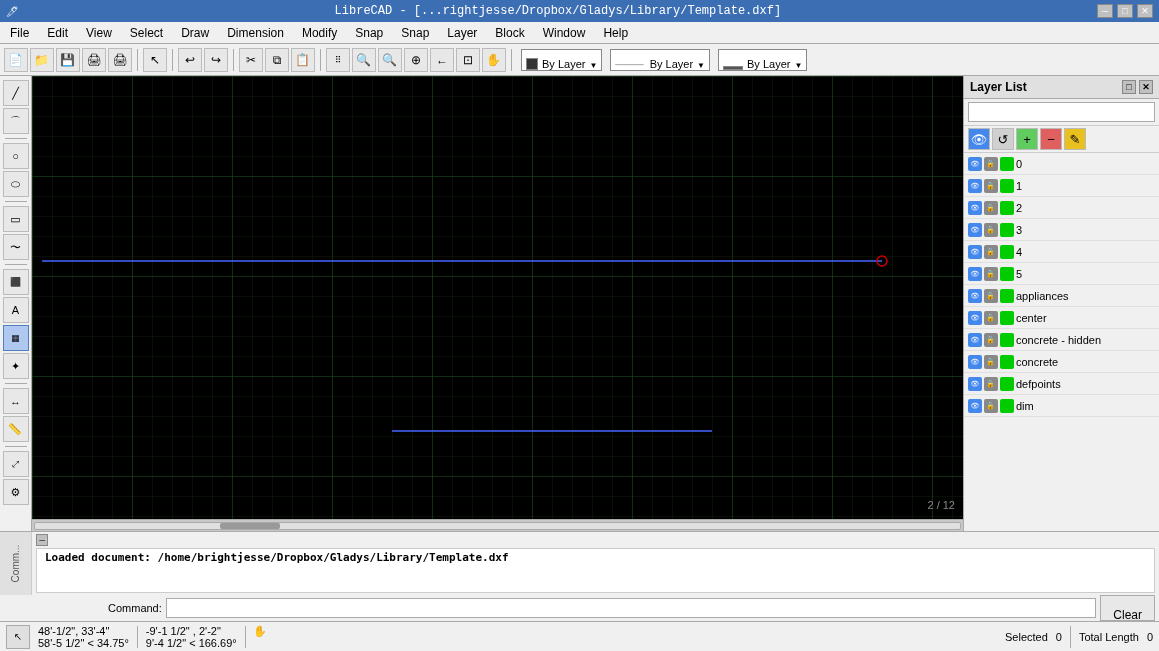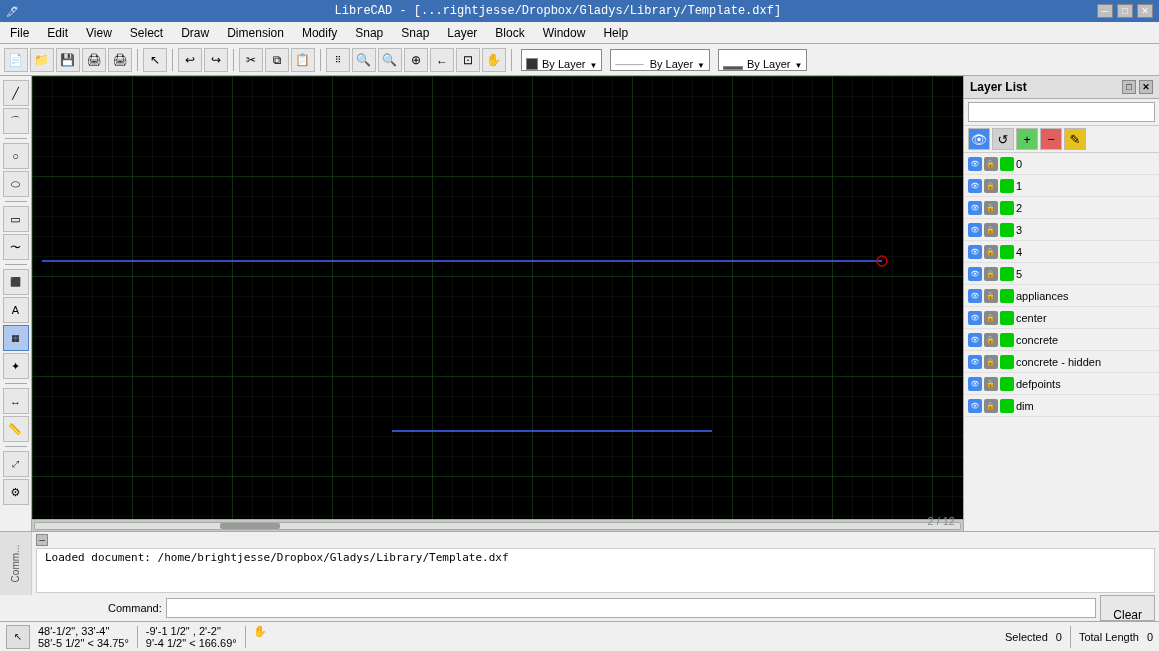--- a/index.html
+++ b/index.html
@@ -292,21 +292,21 @@
       height: 6px;
       background: #888;
       position: absolute;
       left: 20%;
       top: 0;
       border-radius: 2px;
     }
 
     .canvas-page-indicator {
       position: absolute;
-      bottom: 4px;
+      bottom: 20px;
       right: 8px;
       color: #888;
       font-size: 11px;
     }
   </style>
 </head>
 <body>
 
 <div id="titlebar">
   <div style="font-size:10px;">🖊</div>
@@ -499,27 +499,27 @@
         <div class="layer-item">
     <div class="layer-icon-eye" style="width:14px;height:14px;background:#4488ee;border-radius:2px;display:flex;align-items:center;justify-content:center;color:white;font-size:7px;">👁</div>
     <div class="layer-icon-lock" style="width:14px;height:14px;background:#888;border-radius:2px;display:flex;align-items:center;justify-content:center;color:white;font-size:7px;">🔒</div>
     <div class="layer-icon-color" style="width:14px;height:14px;background:#00cc00;border-radius:2px;"></div>
     <span class="layer-name">center</span>
   </div>
         <div class="layer-item">
     <div class="layer-icon-eye" style="width:14px;height:14px;background:#4488ee;border-radius:2px;display:flex;align-items:center;justify-content:center;color:white;font-size:7px;">👁</div>
     <div class="layer-icon-lock" style="width:14px;height:14px;background:#888;border-radius:2px;display:flex;align-items:center;justify-content:center;color:white;font-size:7px;">🔒</div>
     <div class="layer-icon-color" style="width:14px;height:14px;background:#00cc00;border-radius:2px;"></div>
+    <span class="layer-name">concrete - hidden</span>
+  </div>
+        <div class="layer-item">
+    <div class="layer-icon-eye" style="width:14px;height:14px;background:#4488ee;border-radius:2px;display:flex;align-items:center;justify-content:center;color:white;font-size:7px;">👁</div>
+    <div class="layer-icon-lock" style="width:14px;height:14px;background:#888;border-radius:2px;display:flex;align-items:center;justify-content:center;color:white;font-size:7px;">🔒</div>
+    <div class="layer-icon-color" style="width:14px;height:14px;background:#00cc00;border-radius:2px;"></div>
     <span class="layer-name">concrete</span>
-  </div>
-        <div class="layer-item">
-    <div class="layer-icon-eye" style="width:14px;height:14px;background:#4488ee;border-radius:2px;display:flex;align-items:center;justify-content:center;color:white;font-size:7px;">👁</div>
-    <div class="layer-icon-lock" style="width:14px;height:14px;background:#888;border-radius:2px;display:flex;align-items:center;justify-content:center;color:white;font-size:7px;">🔒</div>
-    <div class="layer-icon-color" style="width:14px;height:14px;background:#00cc00;border-radius:2px;"></div>
-    <span class="layer-name">concrete - hidden</span>
   </div>
         <div class="layer-item">
     <div class="layer-icon-eye" style="width:14px;height:14px;background:#4488ee;border-radius:2px;display:flex;align-items:center;justify-content:center;color:white;font-size:7px;">👁</div>
     <div class="layer-icon-lock" style="width:14px;height:14px;background:#888;border-radius:2px;display:flex;align-items:center;justify-content:center;color:white;font-size:7px;">🔒</div>
     <div class="layer-icon-color" style="width:14px;height:14px;background:#00cc00;border-radius:2px;"></div>
     <span class="layer-name">defpoints</span>
   </div>
         <div class="layer-item">
     <div class="layer-icon-eye" style="width:14px;height:14px;background:#4488ee;border-radius:2px;display:flex;align-items:center;justify-content:center;color:white;font-size:7px;">👁</div>
     <div class="layer-icon-lock" style="width:14px;height:14px;background:#888;border-radius:2px;display:flex;align-items:center;justify-content:center;color:white;font-size:7px;">🔒</div>
@@ -536,21 +536,21 @@
   <div style="display:flex;flex:1;position:relative;">
 
     <div style="width:32px;background:#e0e0e0;border-right:1px solid #ccc;display:flex;align-items:center;justify-content:center;overflow:hidden;">
       <span style="transform:rotate(-90deg);white-space:nowrap;font-size:10px;color:#555;">Comm...</span>
     </div>
     <div style="flex:1;display:flex;flex-direction:column;">
 
       <div style="display:flex;justify-content:flex-start;align-items:center;padding:2px 4px;gap:2px;">
         <div style="width:12px;height:12px;background:#c0c0c0;border:1px solid #888;display:flex;align-items:center;justify-content:center;font-size:8px;cursor:pointer;">─</div>
       </div>
-      <div id="command-output" style="flex:1;padding:2px 8px;font-size:11px;font-family:monospace;overflow-y:auto;background:white;border:1px solid #ccc;margin:0 4px 2px 4px;">Loaded document: /home/brightjesse/Dropbox/Gladys/Library/Template.dxf</div>
+      <div id="command-output" style="flex:1;padding:2px 8px;font-size:11px;font-family:monospace;overflow-y:auto;background:white;border:1px solid #ccc;margin:0 4px 2px 4px;font-weight:bold;">Loaded document: /home/brightjesse/Dropbox/Gladys/Library/Template.dxf</div>
     </div>
   </div>
   <div id="command-input-row" style="display:flex;align-items:center;padding:2px 4px;gap:4px;height:26px;">
     <div style="width:32px;"></div>
     <span id="command-label">Command:</span>
     <input id="command-input" type="text" style="flex: 1 1 0%; height: 20px; border: 1px solid rgb(170, 170, 170); padding: 0px 4px; font-size: 11px; font-family: monospace;">
     <button id="clear-btn" style="background:#e8e8e8;border:1px solid #aaa;padding:12px 12px;cursor:pointer;font-size:12px;height:24px;">Clear</button>
   </div>
 </div>
 

